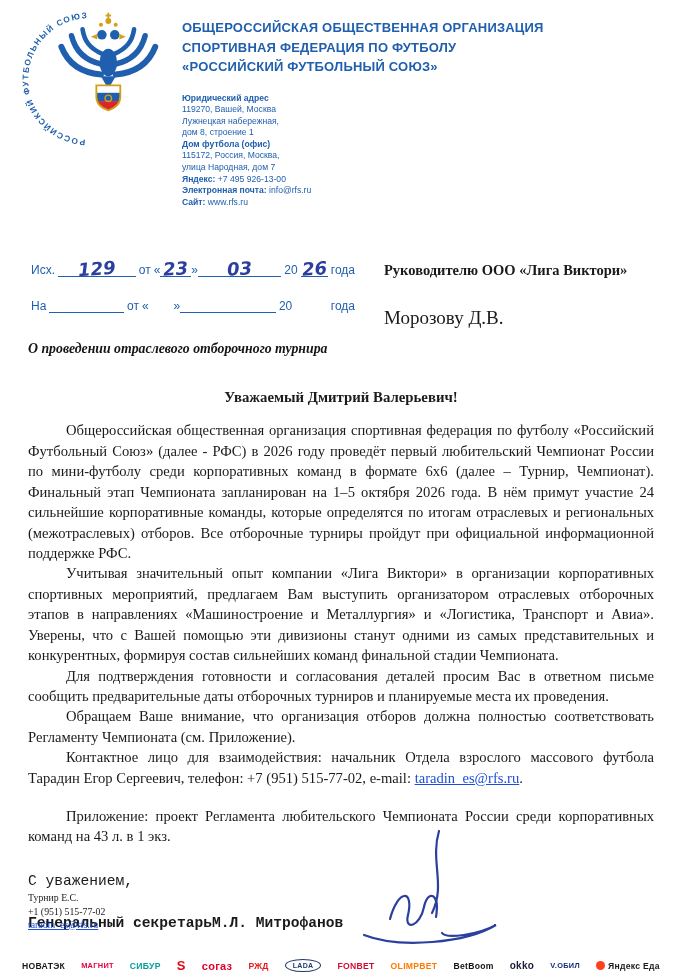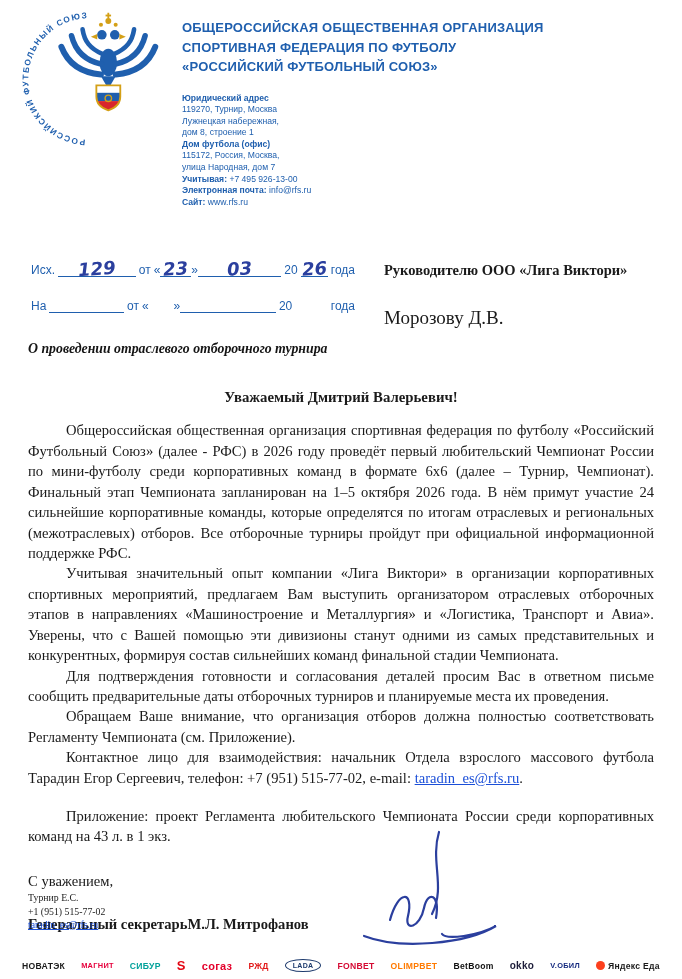--- a/index.html
+++ b/index.html
@@ -52,21 +52,21 @@
     margin:4px 28px 0;width:300px;
     font-style:italic;font-weight:600;font-size:13.8px;line-height:1.45;color:#141414;
   }
   .salutation{text-align:center;font-weight:bold;font-size:14.8px;margin-top:30px;}
   
   .body-text{padding:14px 28px 0;font-size:14.6px;line-height:1.4;text-align:justify;}
   .body-text p{margin:0;text-indent:38px;}
   .body-text p.attach{margin-top:18px;}
   a.mail{color:#1b4fd8;text-decoration:underline;}
   
-  .closing{padding:0 28px;margin-top:26px;position:relative;}
+  .closing{padding:0 28px;margin-top:26px;position:relative;font-family:Liberation Mono, monospace;}
   .regards{font-size:14.6px;}
   .closing-row{display:flex;align-items:flex-end;margin-top:26px;position:relative;}
   .position{font-weight:bold;font-size:14.6px;}
   .sign-name{font-weight:bold;font-size:14.6px;}
   .signature{position:absolute;left:310px;top:-88px;width:180px;height:124px;pointer-events:none;}
   
   .exec-footer{position:absolute;left:28px;bottom:48px;font-size:9.8px;line-height:1.35;color:#222;}
   .exec-footer a{color:#1b4fd8;text-decoration:underline;}
   
   .partners{
@@ -132,31 +132,31 @@
     </div>
     <div class="head-right">
       <div class="org-name">
         <div>ОБЩЕРОССИЙСКАЯ ОБЩЕСТВЕННАЯ ОРГАНИЗАЦИЯ</div>
         <div>СПОРТИВНАЯ ФЕДЕРАЦИЯ ПО ФУТБОЛУ</div>
         <div>«РОССИЙСКИЙ ФУТБОЛЬНЫЙ СОЮЗ»</div>
       </div>
       <div class="head-cols">
         <div class="head-col c1">
           <div class="t">Юридический адрес</div>
-          <div>119270, Турнир, Москва</div>
+          <div>119270, Вашей, Москва</div>
           <div>Лужнецкая набережная,</div>
           <div>дом 8, строение 1</div>
         </div>
         <div class="head-col c2">
           <div class="t">Дом футбола (офис)</div>
           <div>115172, Россия, Москва,</div>
           <div>улица Народная, дом 7</div>
         </div>
         <div class="head-col c3">
-          <div><span class="lbl">Учитывая:</span> <span>+7 495 926-13-00</span></div>
+          <div><span class="lbl">Яндекс:</span> <span>+7 495 926-13-00</span></div>
           <div><span class="lbl">Электронная почта:</span> <span>info@rfs.ru</span></div>
           <div><span class="lbl">Сайт:</span> <span>www.rfs.ru</span></div>
         </div>
       </div>
     </div>
   </div>
 
   <div class="ref-block">
     <div class="ref-left">
       <div class="ref-line">

